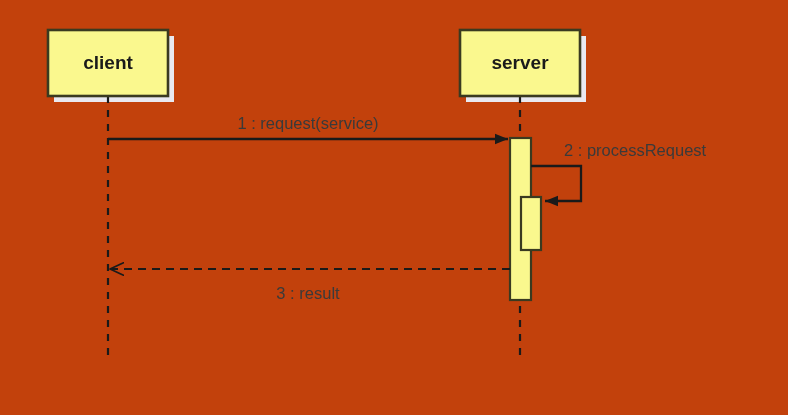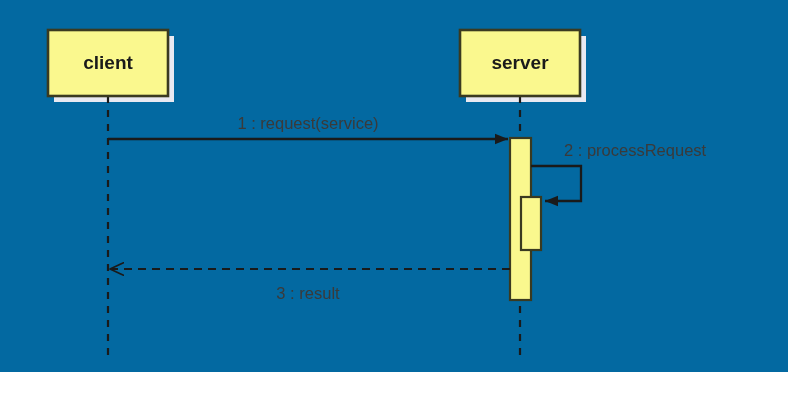--- a/index.html
+++ b/index.html
@@ -3,22 +3,22 @@
 <meta charset="utf-8">
 <style>
   html, body {
     margin: 0;
     padding: 0;
     background: #ffffff;
   }
   #canvas {
     position: relative;
     width: 788px;
-    height: 372px;
-    background: #0369a1;
+    height: 415px;
+    background: #c2410c;
     overflow: hidden;
     font-family: "Liberation Sans", sans-serif;
     text-align: center;
   }
   svg.layer {
     position: absolute;
     left: 0;
     top: 0;
     width: 788px;
     height: 415px;

